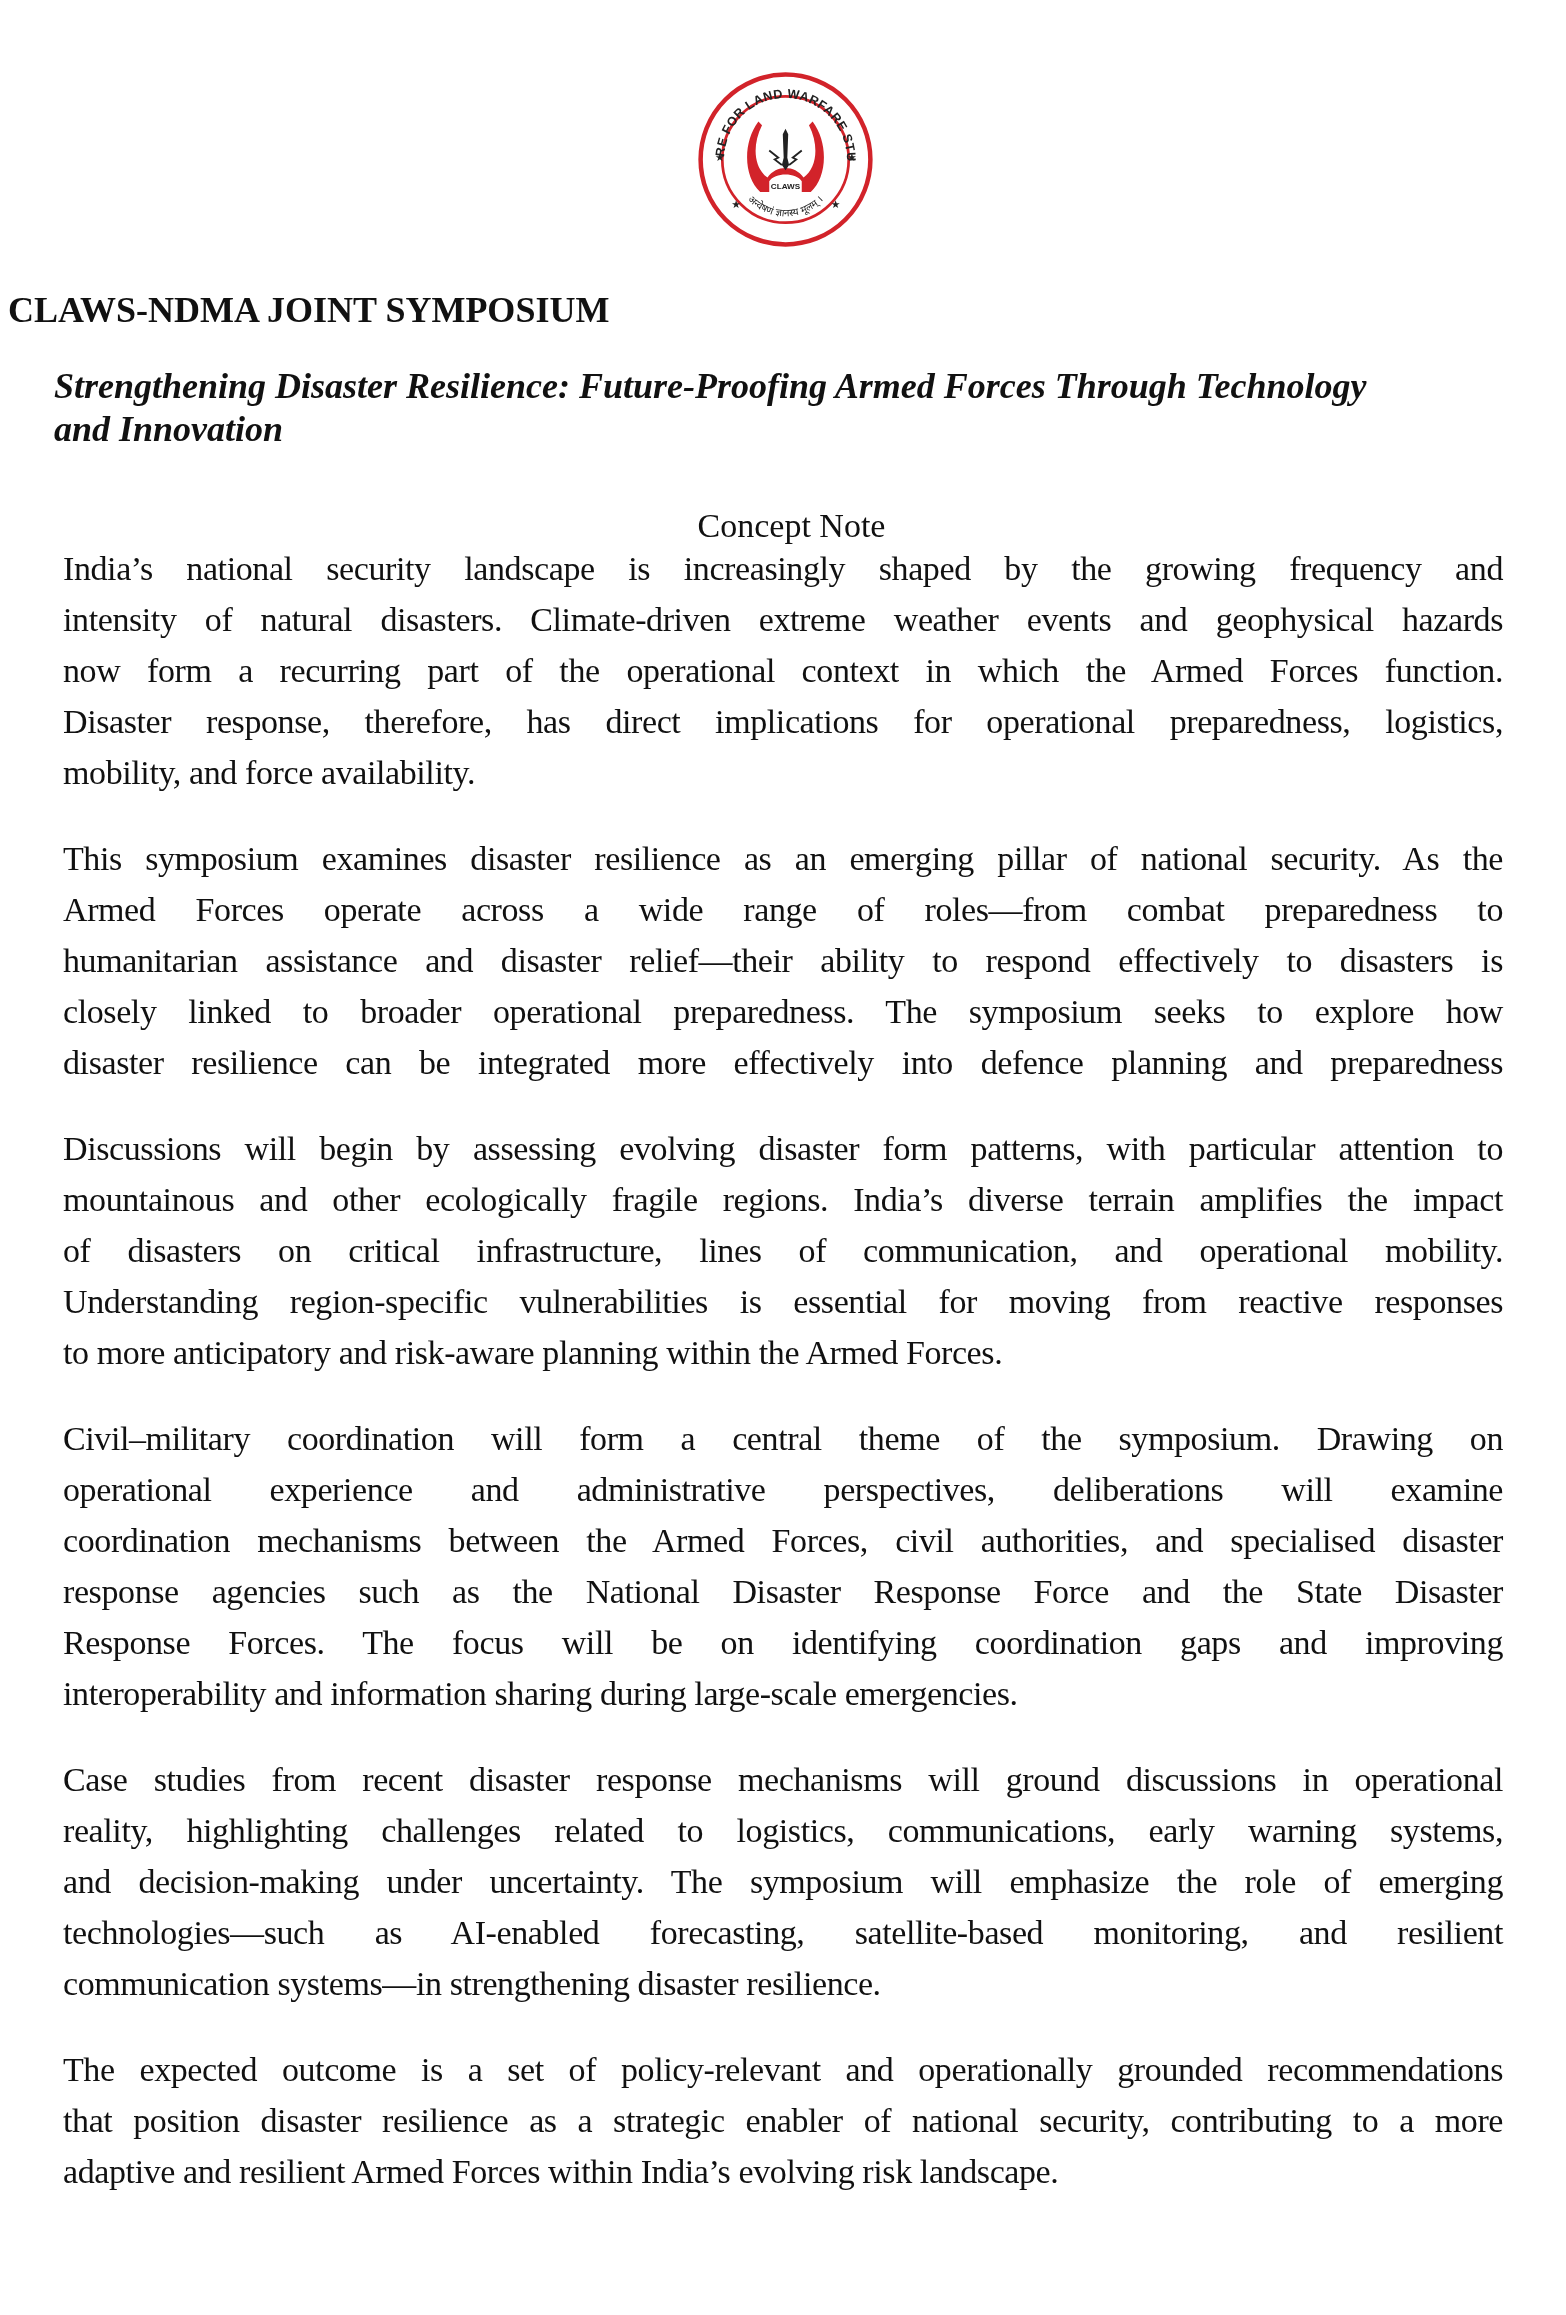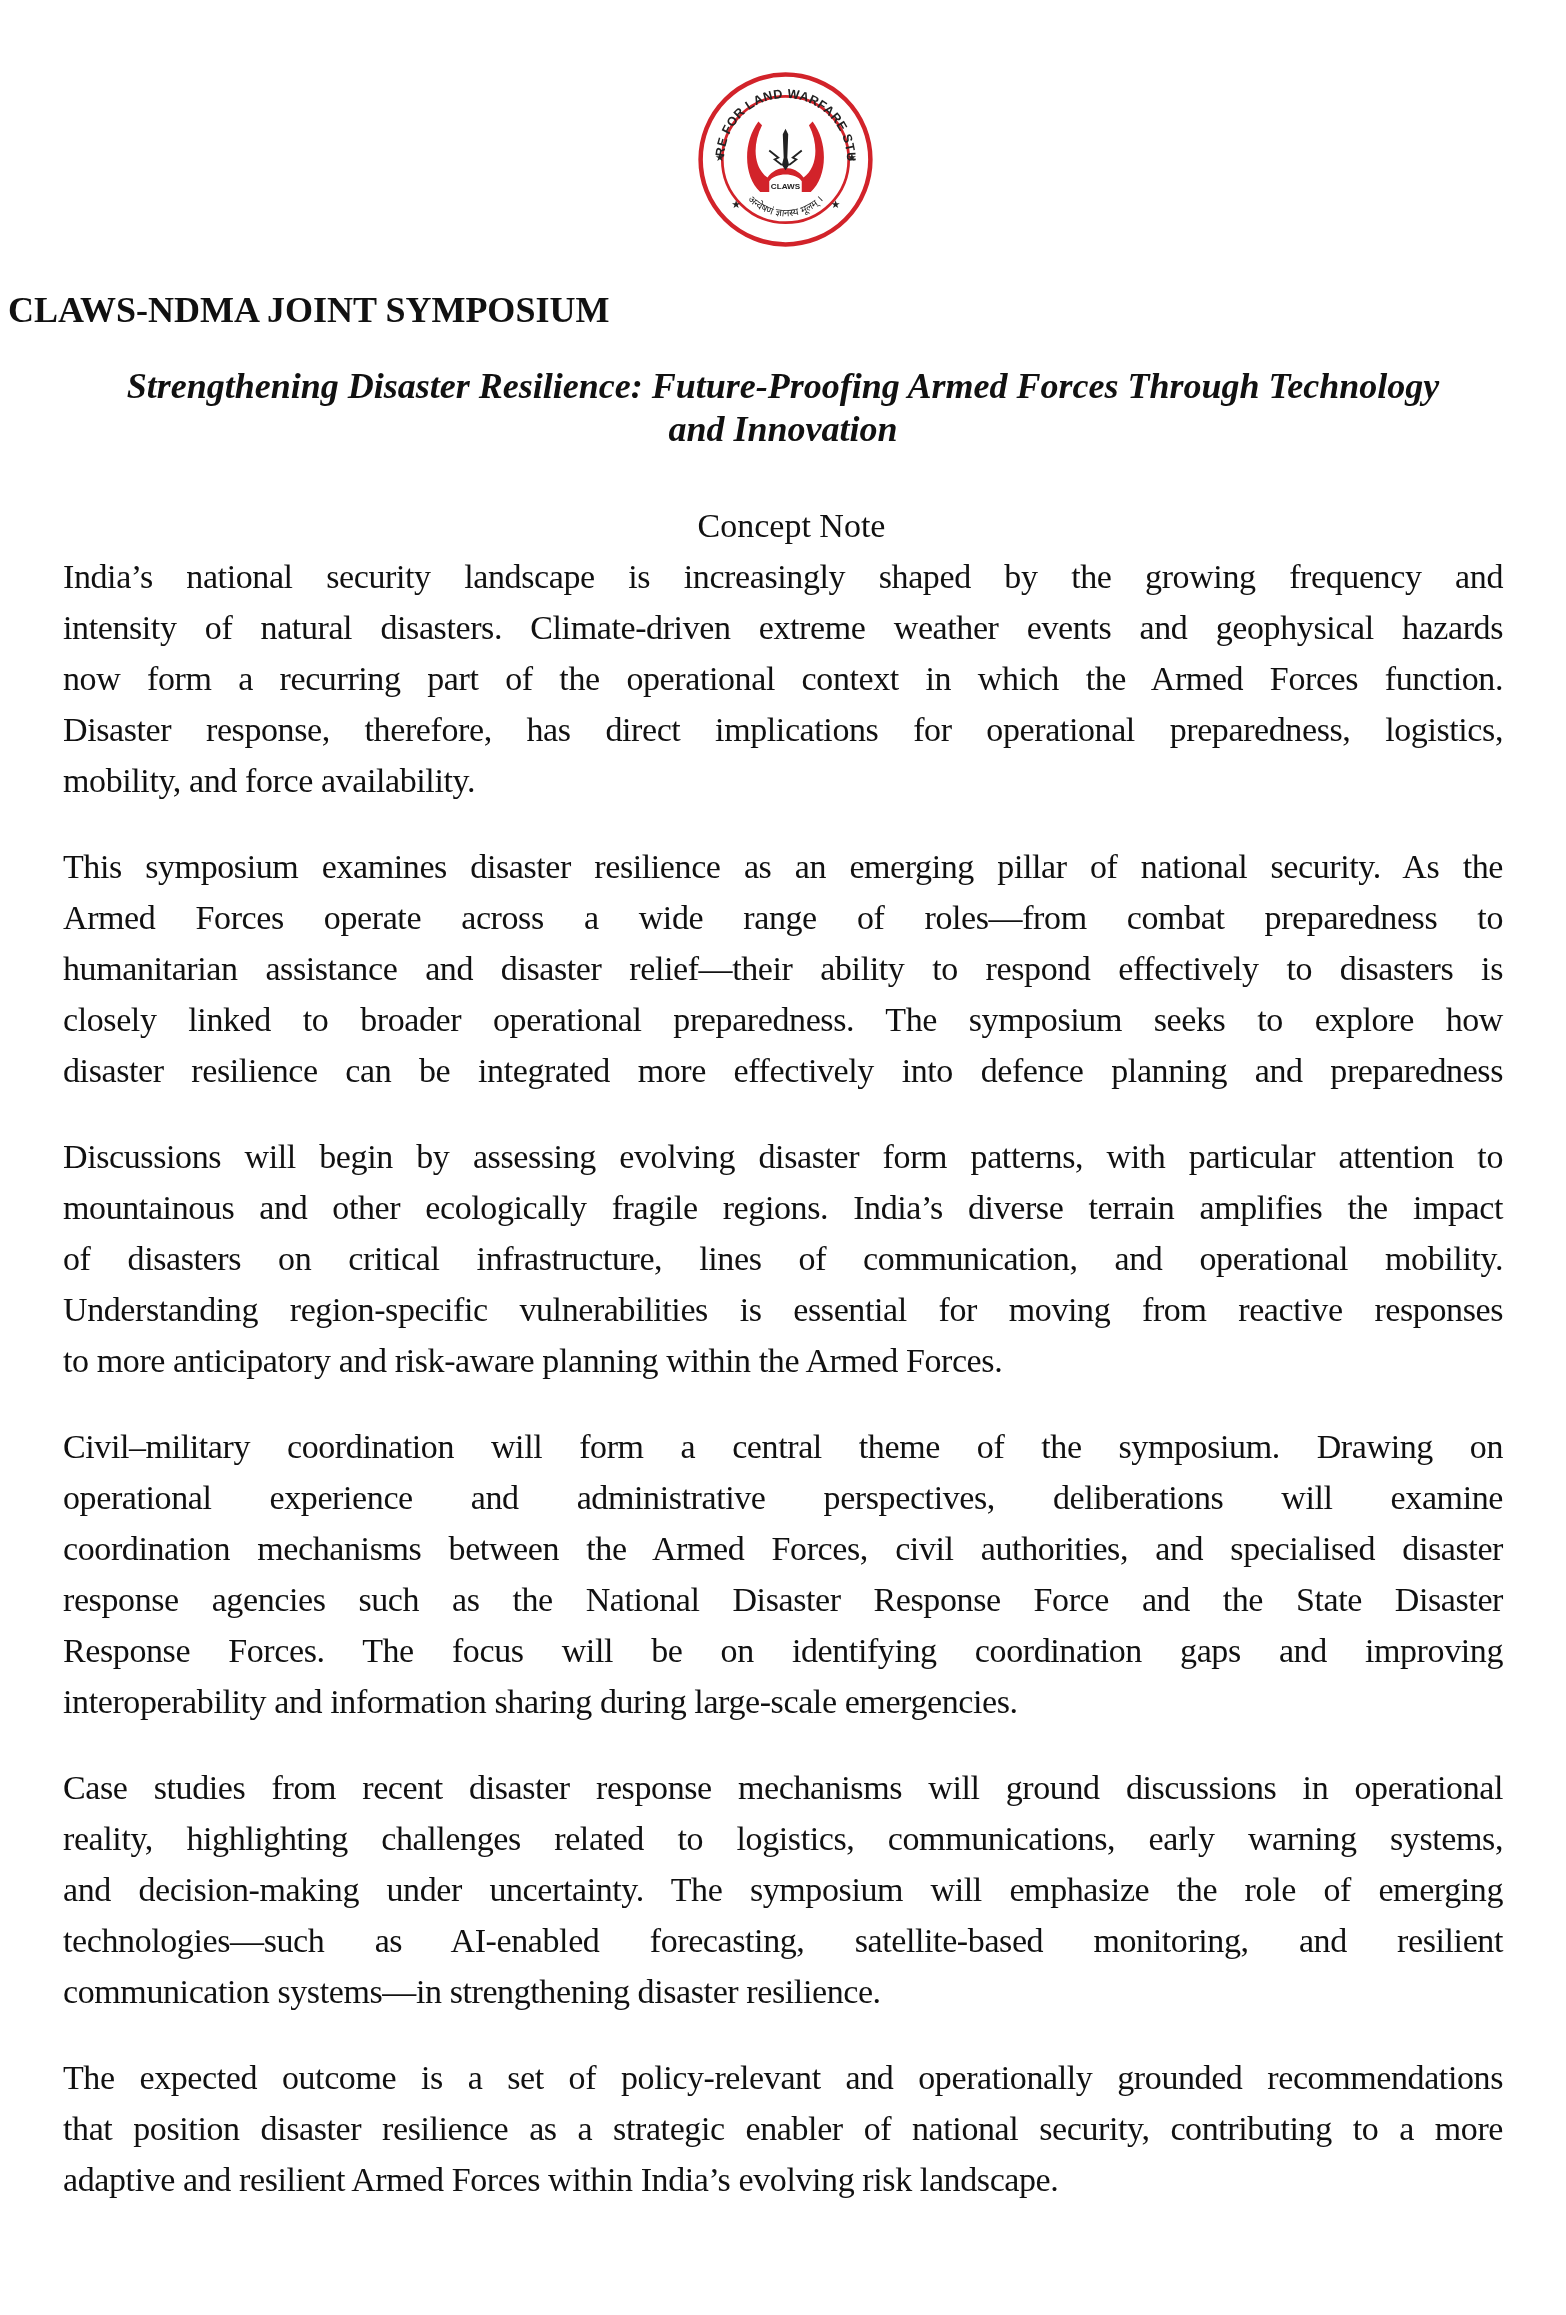--- a/index.html
+++ b/index.html
@@ -8,35 +8,35 @@
 
     .logo { position: absolute; left: 697px; top: 71px; width: 177px; height: 177px; }
 
     .title {
       position: absolute; left: 0; width: 1567px; top: 289px;
       text-align: left; font-family: "Liberation Serif", serif; font-weight: bold;
       font-size: 36px; line-height: 42px; margin: 0; padding-left: 8px;
     }
     .subtitle {
       position: absolute; left: 54px; width: 1458px; top: 365px;
-      text-align: center; font-family: "Liberation Serif", serif; font-weight: bold; font-style: italic;
+      text-align: left; font-family: "Liberation Serif", serif; font-weight: bold; font-style: italic;
       font-size: 36px; line-height: 43px; margin: 0;
     }
     .subtitle span { display: block; white-space: nowrap; }
     .heading {
       position: absolute; left: 0; width: 1567px; top: 498px;
       text-align: center; font-family: "Liberation Serif", serif; font-weight: normal;
       font-size: 34px; line-height: 40px; margin: 8px;
     }
 
     .body {
       position: absolute; left: 63px; width: 1440px; top: 539px;
       font-family: "Liberation Serif", serif; font-size: 34px; line-height: 51px;
     }
-    .para { margin: 12px 0 35px 0; }
+    .para { margin: 4px 0 35px 0; }
     .line {
       display: block; white-space: nowrap; overflow: visible;
       text-align: justify; text-align-last: justify; letter-spacing: -0.4px;
       height: 51px;
     }
     .line.last { text-align-last: left; }
   </style>
 </head>
 <body>
 

